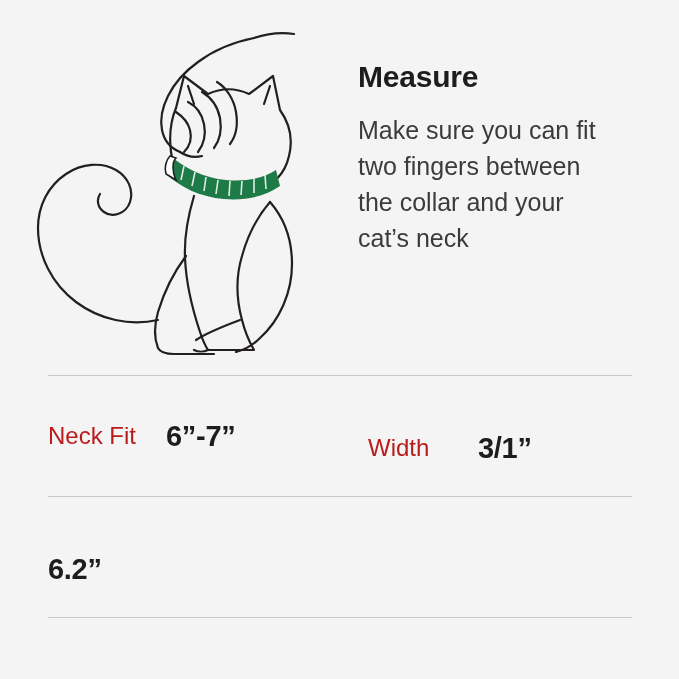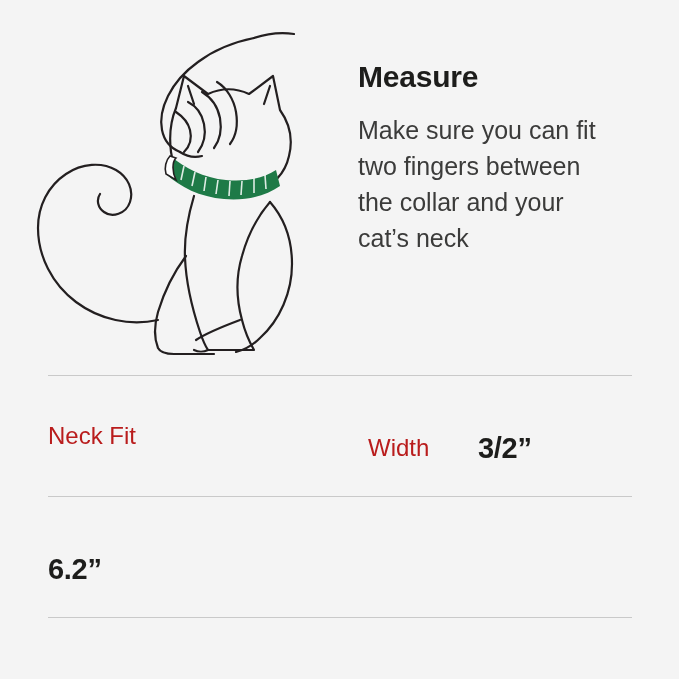--- a/index.html
+++ b/index.html
@@ -185,24 +185,25 @@
       <p class="subcopy">Make sure you can fit two fingers between the collar and your cat’s neck</p>
     </div>
   </div>
 
   <div class="spec-table">
     <div class="rule"></div>
 
     <div class="spec-row">
       <div class="cell pair-left">
         <div class="spec-label lbl-neck">Neck Fit</div>
+        <div class="spec-value val-neck">6”-7”</div>
       </div>
       <div class="cell pair-right">
         <div class="spec-label lbl-width">Width</div>
-        <div class="spec-value val-width">3/2”</div>
+        <div class="spec-value val-width">3/1”</div>
       </div>
     </div>
 
     <div class="rule"></div>
 
     <div class="spec-row">
       <div class="cell pair-right">
         <div class="spec-value val-length">6.2”</div>
       </div>
     </div>

